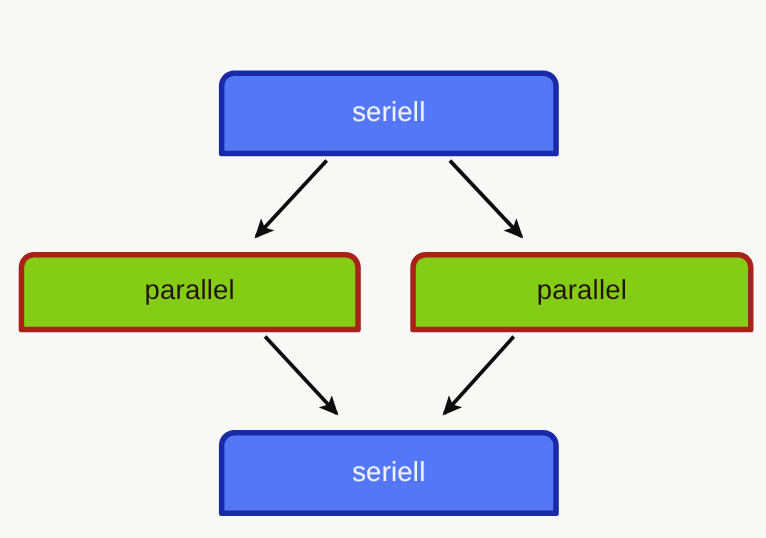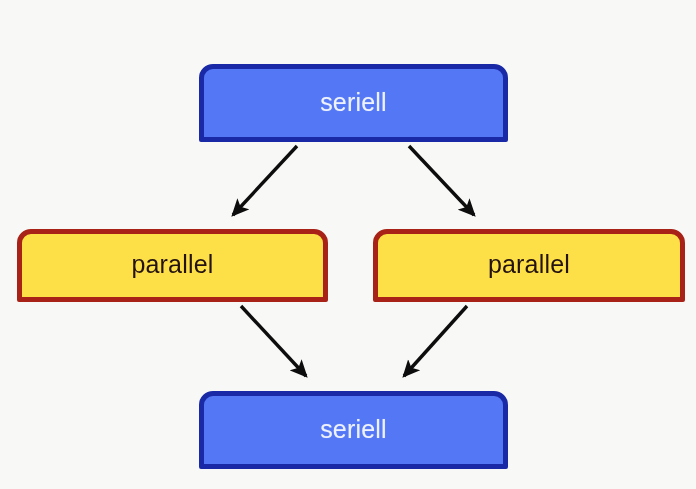--- a/index.html
+++ b/index.html
@@ -49,21 +49,21 @@
   }
 
   .node.serial {
     background: #5478f5;
     border-color: #1a2aa6;
     color: #eef2ff;
     text-shadow: 0 0 1px rgba(255,255,255,0.35);
   }
 
   .node.parallel {
-    background: #fde047;
+    background: #84cc16;
     border-color: #a82217;
     color: #241210;
   }
 
   .node-label {
     display: block;
     transform: translateY(-1px);
   }
 
   

